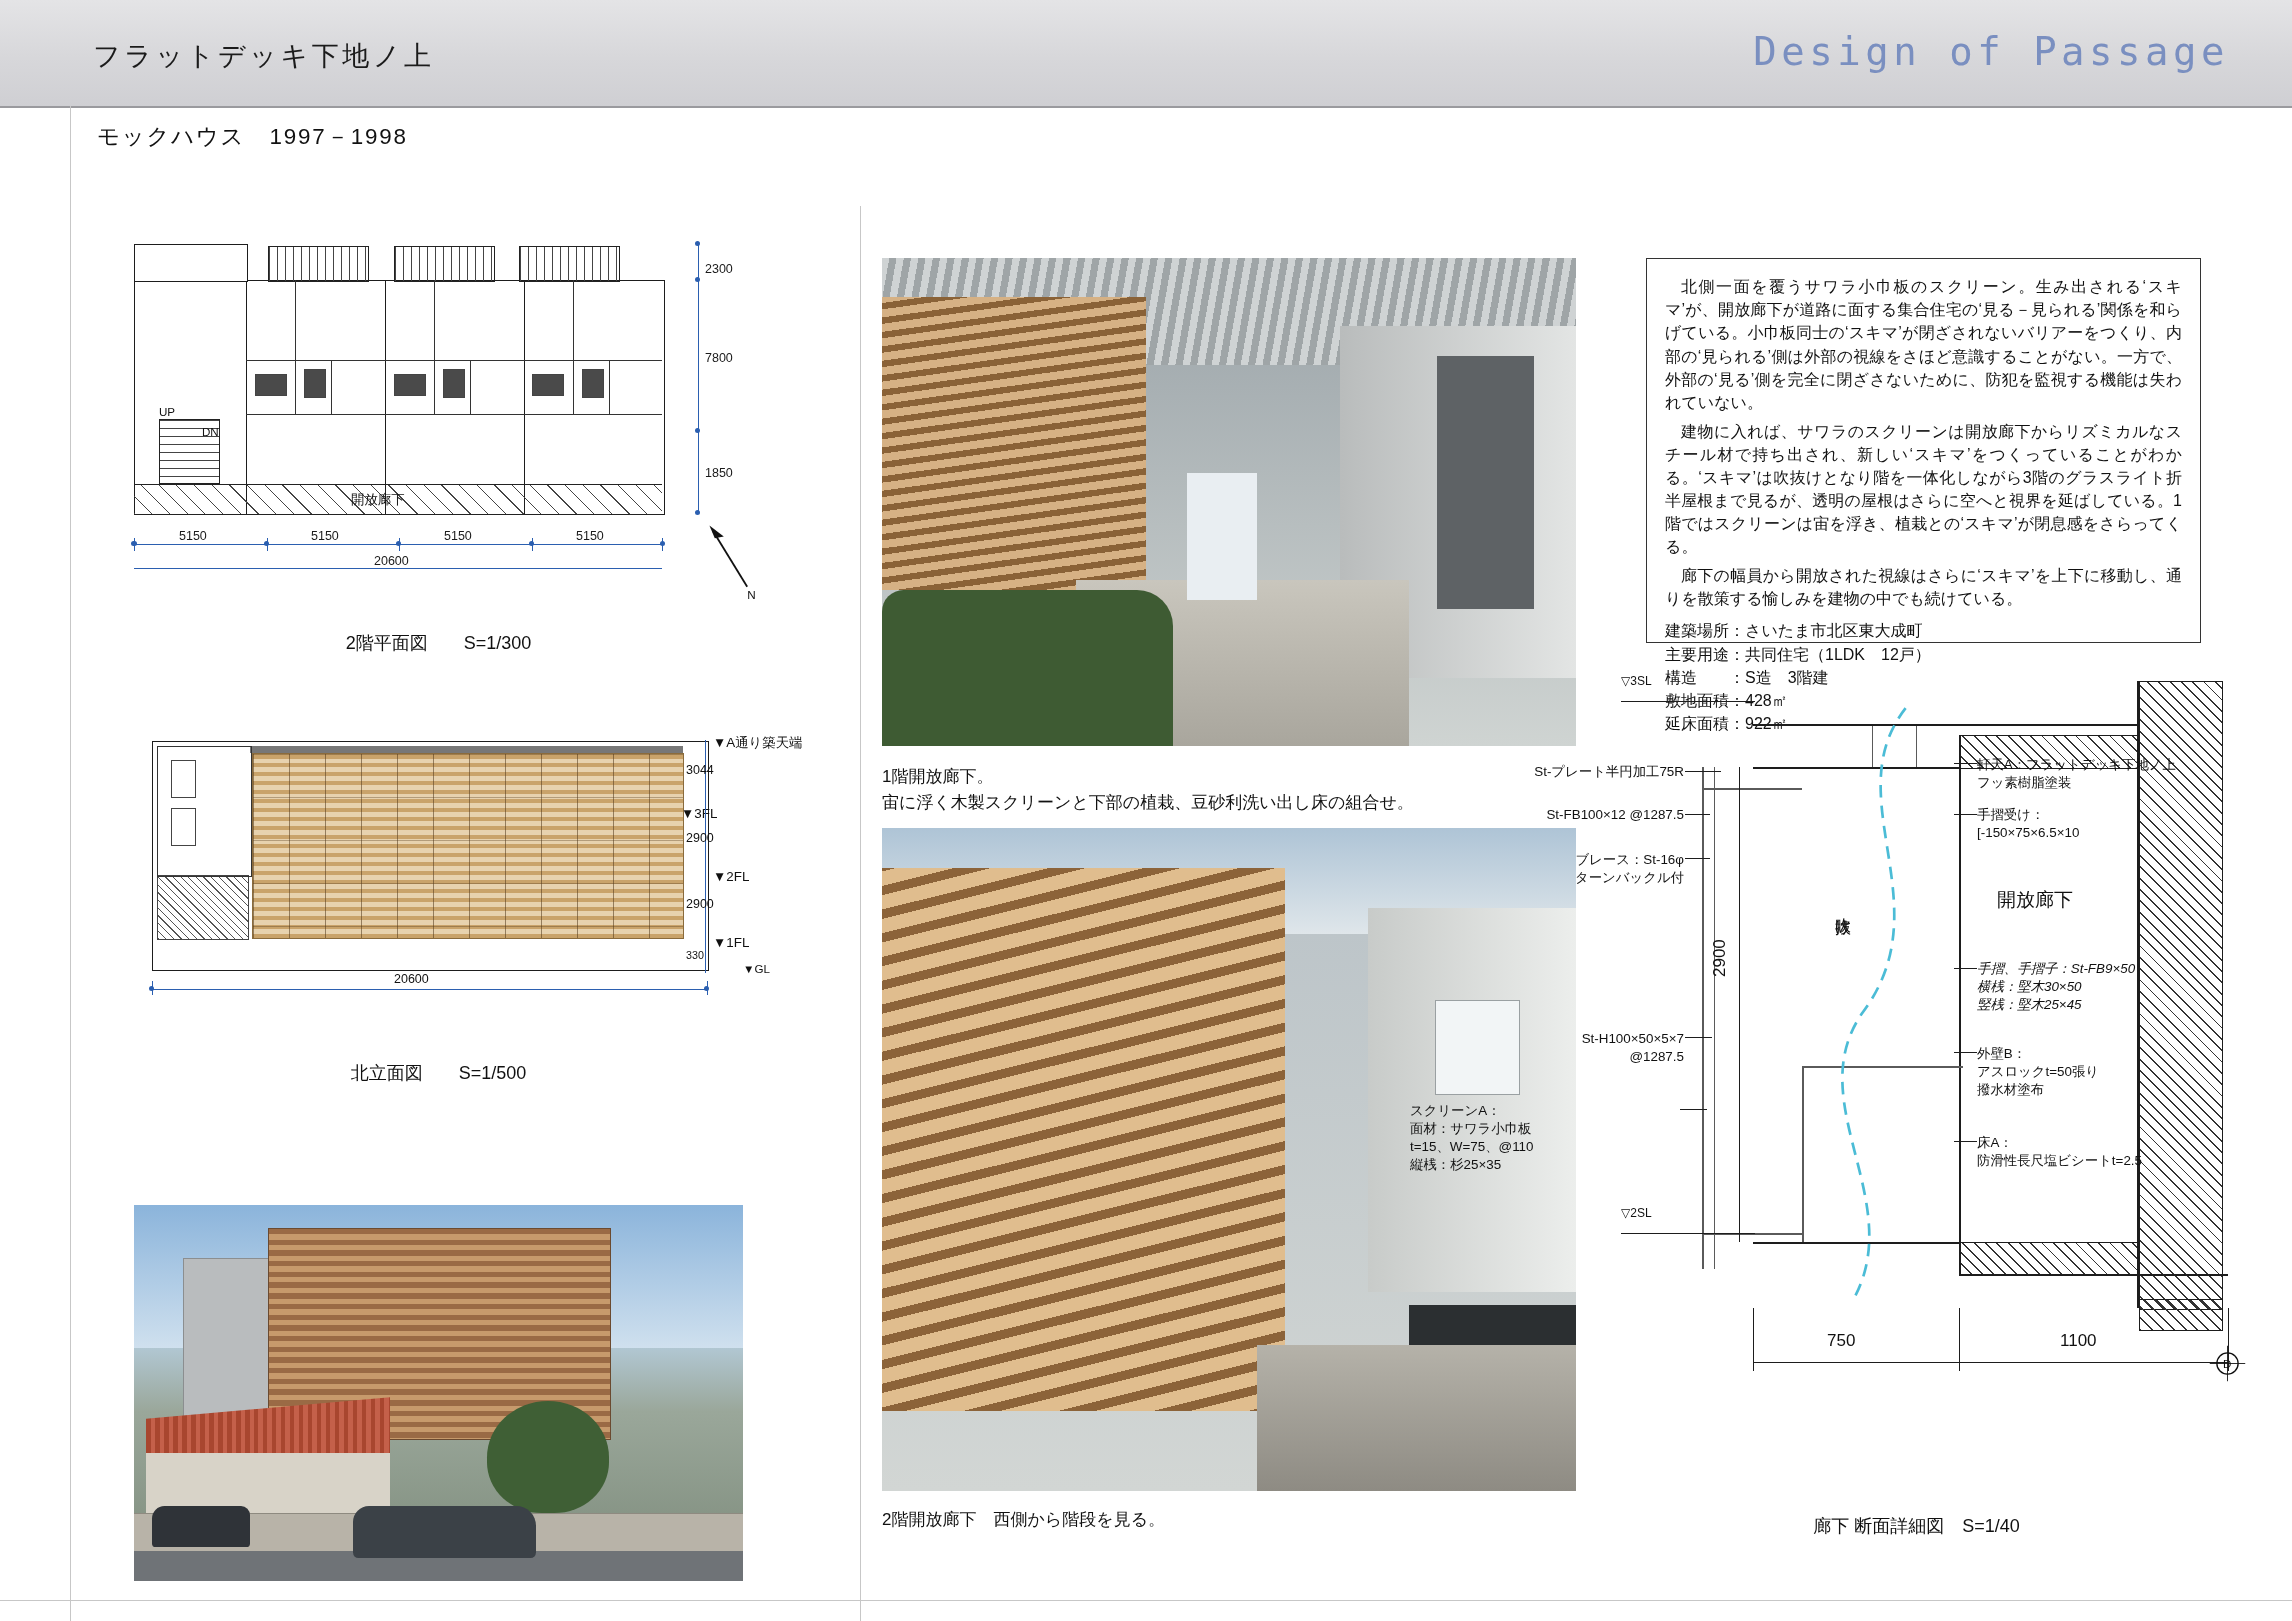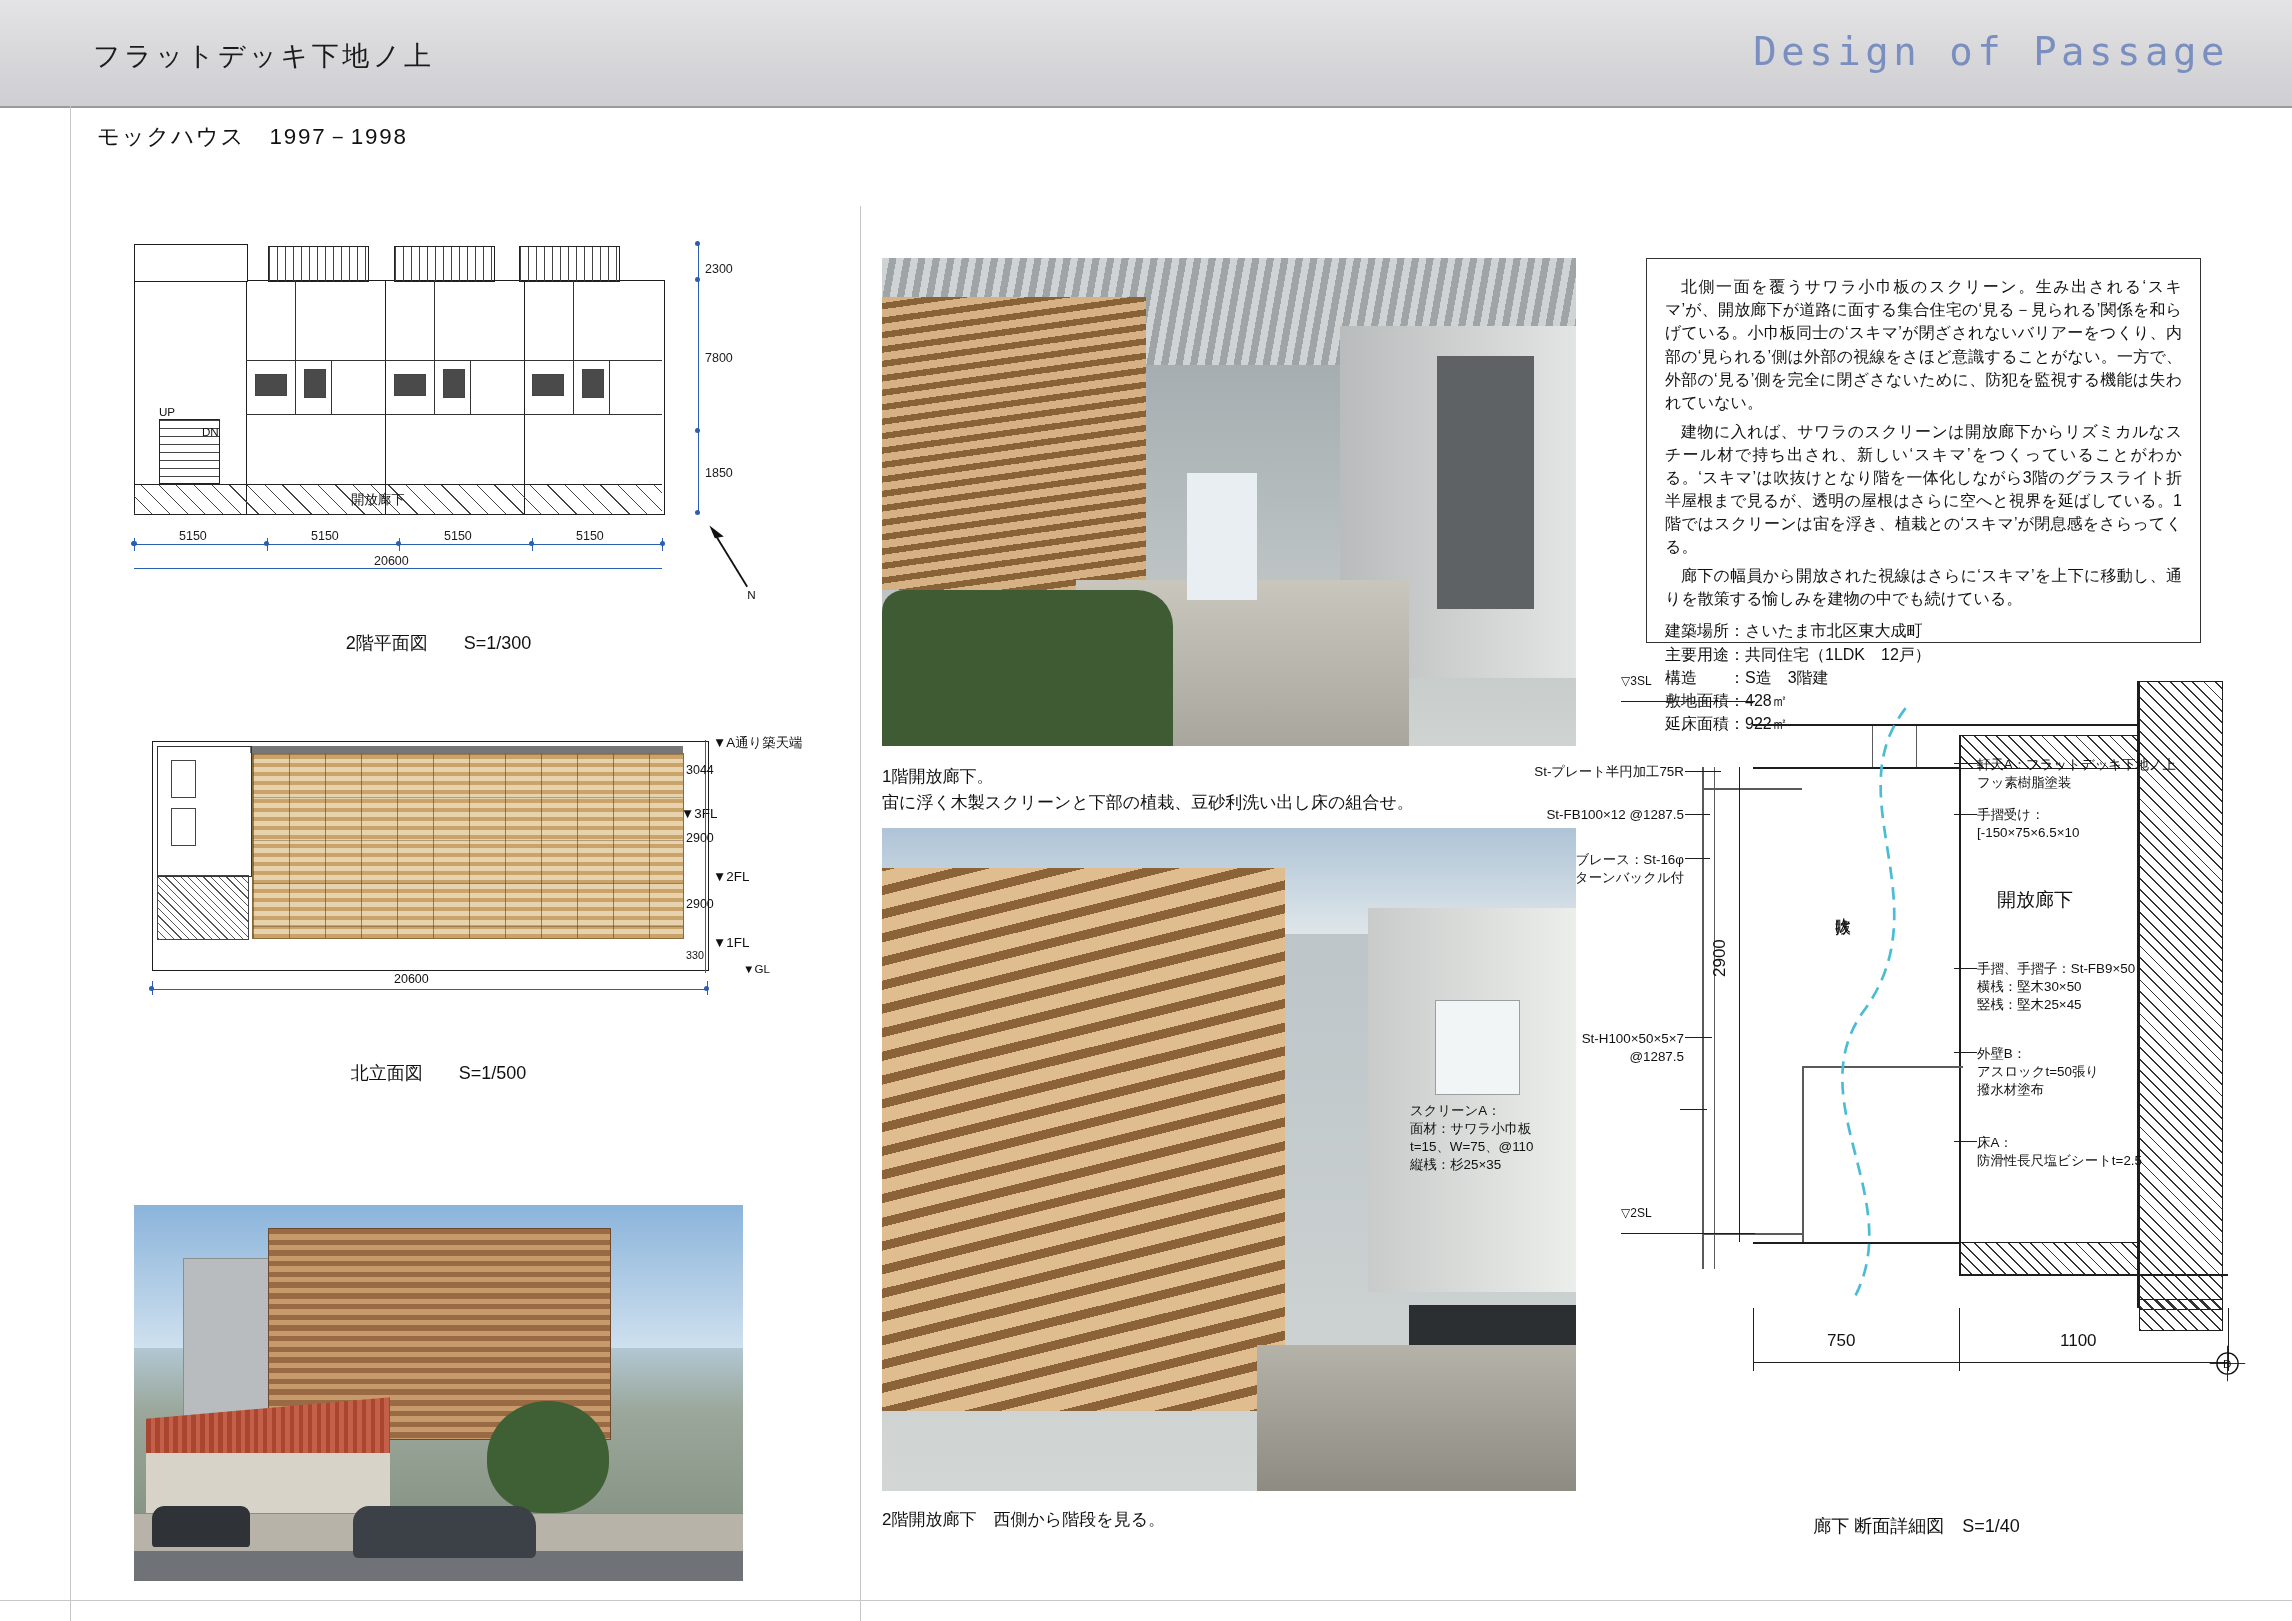--- a/index.html
+++ b/index.html
@@ -540,21 +540,21 @@
 t=15、W=75、@110
 縦桟：杉25×35</div>
     <div class="sd-line" style="left:77px;top:428px;width:27px;height:0.9px;"></div>
 
     <div class="sd-txt" style="left:374px;top:75px;width:224px;">軒天A：フラットデッキ下地ノ上
 フッ素樹脂塗装</div>
     <div class="sd-line" style="left:351px;top:82px;width:23px;height:0.9px;"></div>
     <div class="sd-txt" style="left:374px;top:125px;width:224px;">手摺受け：
 [-150×75×6.5×10</div>
     <div class="sd-line" style="left:351px;top:133px;width:23px;height:0.9px;"></div>
-    <div class="sd-txt" style="left:374px;top:279px;width:233px;">手摺、手摺子：St-FB9×50
+    <div class="sd-txt" style="left:374px;top:279px;width:233px;font-style:italic;">手摺、手摺子：St-FB9×50
 横桟：堅木30×50
 竪桟：堅木25×45</div>
     <div class="sd-line" style="left:351px;top:287px;width:23px;height:0.9px;"></div>
     <div class="sd-txt" style="left:374px;top:364px;width:233px;">外壁B：
 アスロックt=50張り
 撥水材塗布</div>
     <div class="sd-line" style="left:351px;top:371px;width:23px;height:0.9px;"></div>
     <div class="sd-txt" style="left:374px;top:453px;width:242px;">床A：
 防滑性長尺塩ビシートt=2.5</div>
     <div class="sd-line" style="left:351px;top:460px;width:23px;height:0.9px;"></div>

